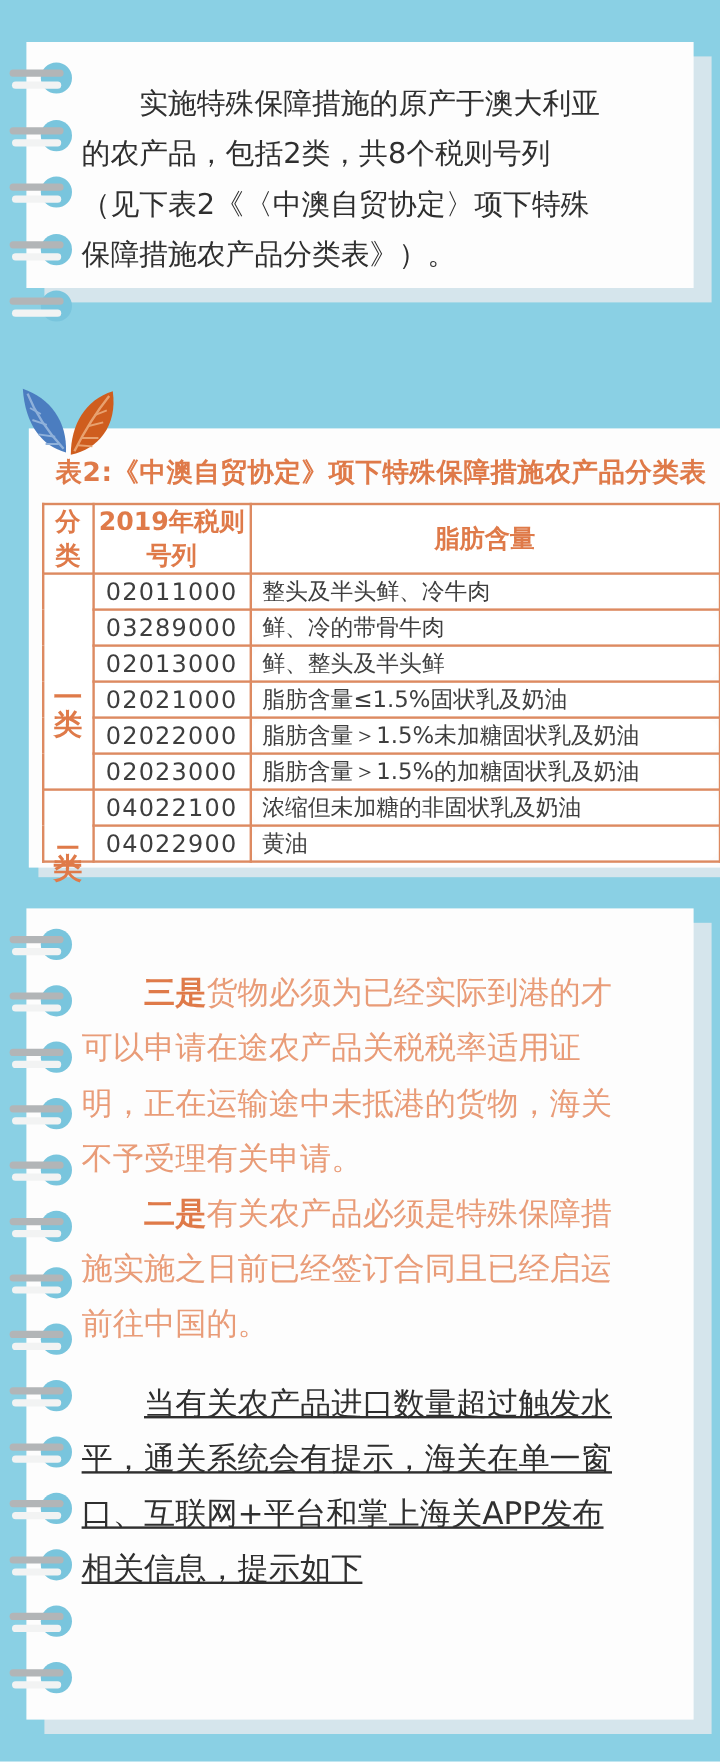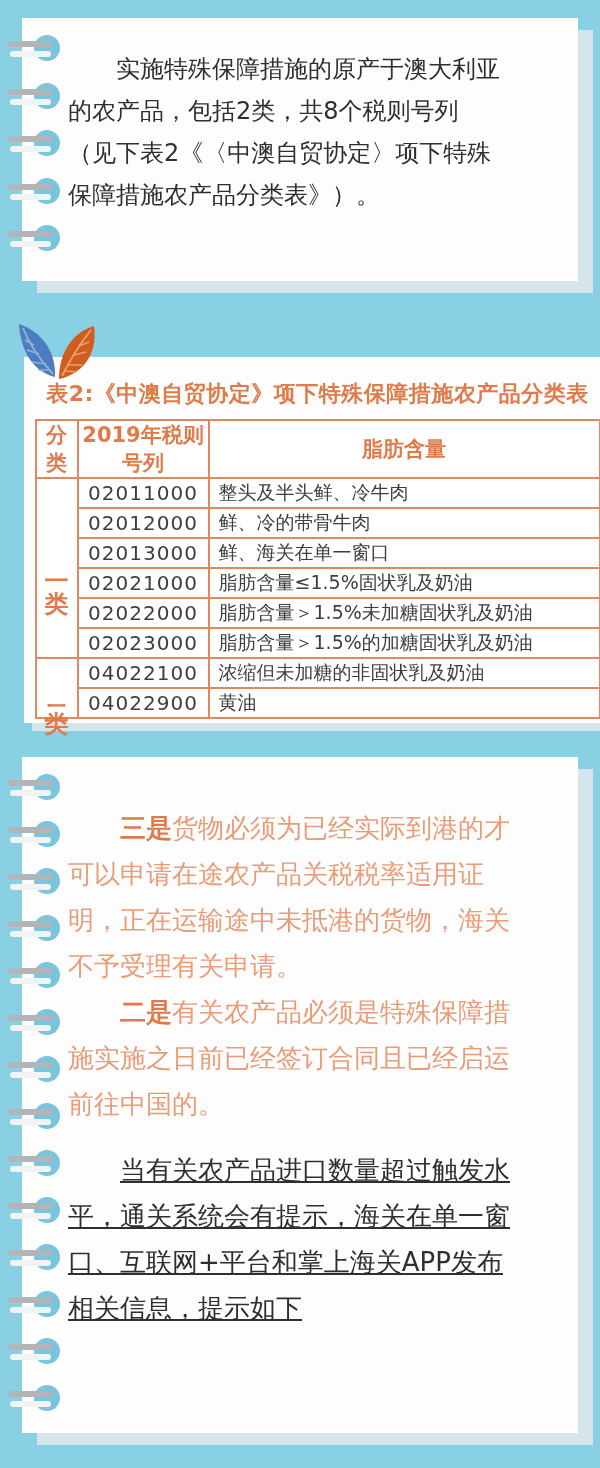--- a/index.html
+++ b/index.html
@@ -12,21 +12,21 @@
     --border-orange:#dd8a61;
     --ink:#2f2f2f;
   }
   *{margin:0;padding:0;box-sizing:border-box;}
   html,body{background:#e8f6fa;}
   body{font-family:"DejaVu Sans","Liberation Sans",sans-serif;}
   .page{position:relative;width:600px;height:1468px;background:var(--bg-blue);overflow:hidden;margin:0 auto;}
 
   
   .card{position:absolute;background:var(--card-white);box-shadow:15px 12px 0 var(--shadow);}
-  .card1{left:22px;top:18px;width:556px;height:263px;}
+  .card1{left:22px;top:35px;width:556px;height:205px;}
   .card2{left:22px;top:757px;width:556px;height:676px;}
 
   .card1-text{position:absolute;left:46px;right:76px;top:30px;}
   .card1-text p{font-size:24px;line-height:42px;color:var(--ink);text-indent:2em;}
 
   .card2-text{position:absolute;left:46px;right:68px;top:48px;}
   .card2-text p{font-size:26px;line-height:46px;text-indent:2em;}
   .card2-text p.point{color:var(--orange-body);}
   .card2-text .lead{color:var(--orange-strong);font-weight:bold;}
   .card2-text p.closing{color:var(--ink);margin-top:20px;text-decoration:underline;}
@@ -107,26 +107,26 @@
           <th>脂肪含量</th>
         </tr>
       </thead>
       <tbody>
         <tr>
           <td class="cat" rowspan="6"><span class="vert">一类</span></td>
           <td class="code">02011000</td>
           <td class="gname">整头及半头鲜、冷牛肉</td>
         </tr>
         <tr>
-          <td class="code">02012000</td>
+          <td class="code">03289000</td>
           <td class="gname">鲜、冷的带骨牛肉</td>
         </tr>
         <tr>
           <td class="code">02013000</td>
-          <td class="gname">鲜、海关在单一窗口</td>
+          <td class="gname">鲜、整头及半头鲜</td>
         </tr>
         <tr>
           <td class="code">02021000</td>
           <td class="gname">脂肪含量≤1.5%固状乳及奶油</td>
         </tr>
         <tr>
           <td class="code">02022000</td>
           <td class="gname">脂肪含量＞1.5%未加糖固状乳及奶油</td>
         </tr>
         <tr>

